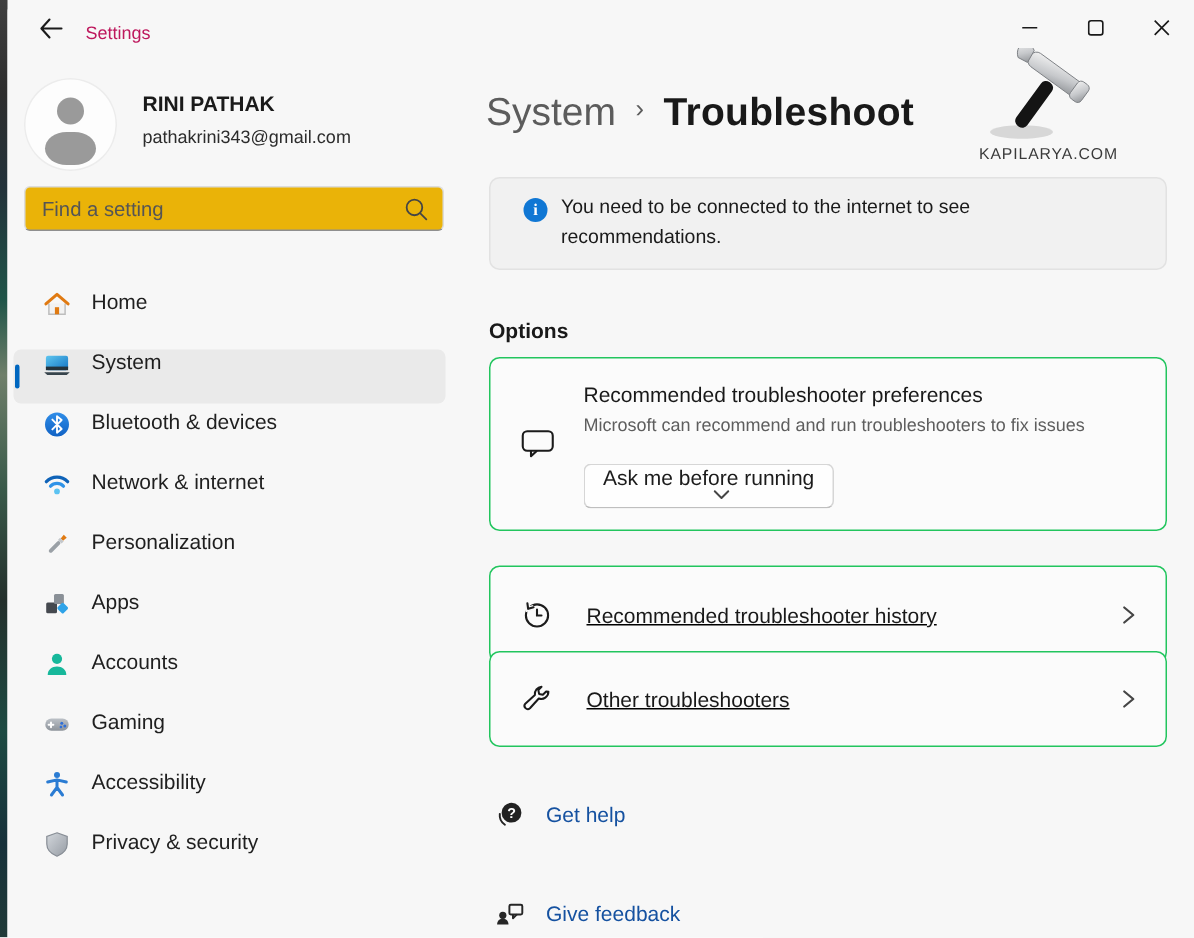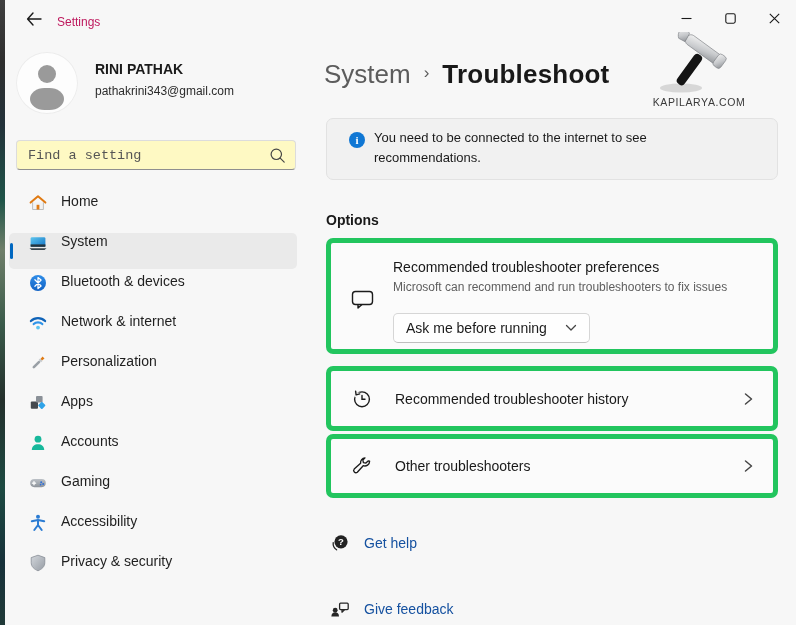--- a/index.html
+++ b/index.html
@@ -21,22 +21,22 @@
   .win-btn { width:44px; height:36px; display:flex; align-items:center; justify-content:center; background:transparent; border:none; cursor:pointer; }
 
   
   .avatar { position:absolute; left:16px; top:52px; width:62px; height:62px; border-radius:50%;
     background:#fdfdfd; box-shadow:0 0 0 1px #ececec inset; overflow:hidden; }
   .avatar .head { position:absolute; left:22px; top:13px; width:18px; height:18px; border-radius:50%; background:#9a9a9a; }
   .avatar .body { position:absolute; left:14px; top:36px; width:34px; height:22px; border-radius:17px/13px; background:#9a9a9a; }
   .user-name  { position:absolute; left:95px; top:61px; font-size:14px; font-weight:700; color:#1a1a1a; }
   .user-email { position:absolute; left:95px; top:84px; font-size:12px; color:#2c2c2c; }
 
-  .search-box { position:absolute; left:16px; top:140px; width:280px; height:30px; background:#fef9c3;
-    border:1px solid #dcdcdc; border-bottom-color:#8f8f8f; border-radius:4px;font-family:Liberation Mono, monospace; }
+  .search-box { position:absolute; left:16px; top:124px; width:280px; height:30px; background:#eab308;
+    border:1px solid #dcdcdc; border-bottom-color:#8f8f8f; border-radius:4px; }
   .search-box input { position:absolute; left:11px; top:0; width:240px; height:28px; border:none; outline:none;
     background:transparent; font-size:13.5px; color:#3c3c3c; font-family:inherit; }
   .search-box input::placeholder { color:#555555; opacity:1; }
   .search-glyph { position:absolute; right:9px; top:6px; }
 
   .nav { position:absolute; left:9px; top:193px; width:288px; display:flex; flex-direction:column; gap:4px; }
   .nav-item { position:relative; height:36px; display:flex; padding-left:19px;
     border-radius:5px; cursor:pointer; }
   .nav-item.selected { background:#eaeaea; }
   .nav-item.selected::before { content:""; position:absolute; left:1px; top:10px; width:3px; height:16px;
@@ -56,33 +56,33 @@
   .banner { position:absolute; left:326px; top:118px; width:452px; height:62px;
     background:#f1f1f1; border:1px solid #e2e2e2; border-radius:7px; }
   .banner-icon { position:absolute; left:22px; top:13px; width:16px; height:16px; border-radius:50%;
     background:#1077d4; color:#fff; font-size:11px; font-weight:700; font-family:"Liberation Serif",serif;
     display:flex; align-items:center; justify-content:center; }
   .banner-text { position:absolute; left:47px; top:9px; width:345px; font-size:13px; line-height:20px; color:#1a1a1a; }
 
   .options-heading { position:absolute; left:326px; top:212px; font-size:14px; font-weight:700; color:#191919; }
 
   .card { position:absolute; left:326px; width:452px; background:#fbfbfb;
-    border:5px solid #22c55e; border-radius:7px; }
+    border:1px solid #22c55e; border-radius:7px;text-decoration:underline; }
   .card-pref { top:238px; height:116px; }
   .card-pref .pref-icon { position:absolute; left:20px; top:46px; }
   .pref-title { position:absolute; left:62px; top:16px; font-size:14px; color:#191919; }
   .pref-desc  { position:absolute; left:62px; top:37px; font-size:12px; color:#5e5e5e; }
   .dropdown { position:absolute; left:62px; top:70px; height:30px; display:flex; align-items:center;
     padding:0 12px; background:#fefefe; border:1px solid #d6d6d6; border-bottom-color:#bfbfbf;
-    border-radius:5px; cursor:pointer; }
+    border-radius:5px; cursor:pointer;flex-direction:column; }
   .dropdown-value { font-size:14px; color:#1b1b1b; }
   .dropdown .chev { margin-left:18px; display:inline-flex; }
 
   .card-row { display:flex; align-items:center; padding-left:20px; cursor:pointer; }
-  .card-hist { top:366px; height:65px; }
+  .card-hist { top:377px; height:65px; }
   .card-other { top:434px; height:64px; }
   .row-icon { width:22px; height:22px; display:inline-flex; }
   .row-label { margin-left:22px; font-size:14px; color:#191919; }
   .row-chevron { position:absolute; right:18px; top:50%; transform:translateY(-50%); display:inline-flex; }
 
   .flink { position:absolute; left:330px; height:22px; display:flex; align-items:center; cursor:pointer; }
   .flink-icon { width:20px; height:20px; display:inline-flex; }
   .flink-label { margin-left:14px; font-size:14px; color:#1551a0; }
 </style>
 </head>

